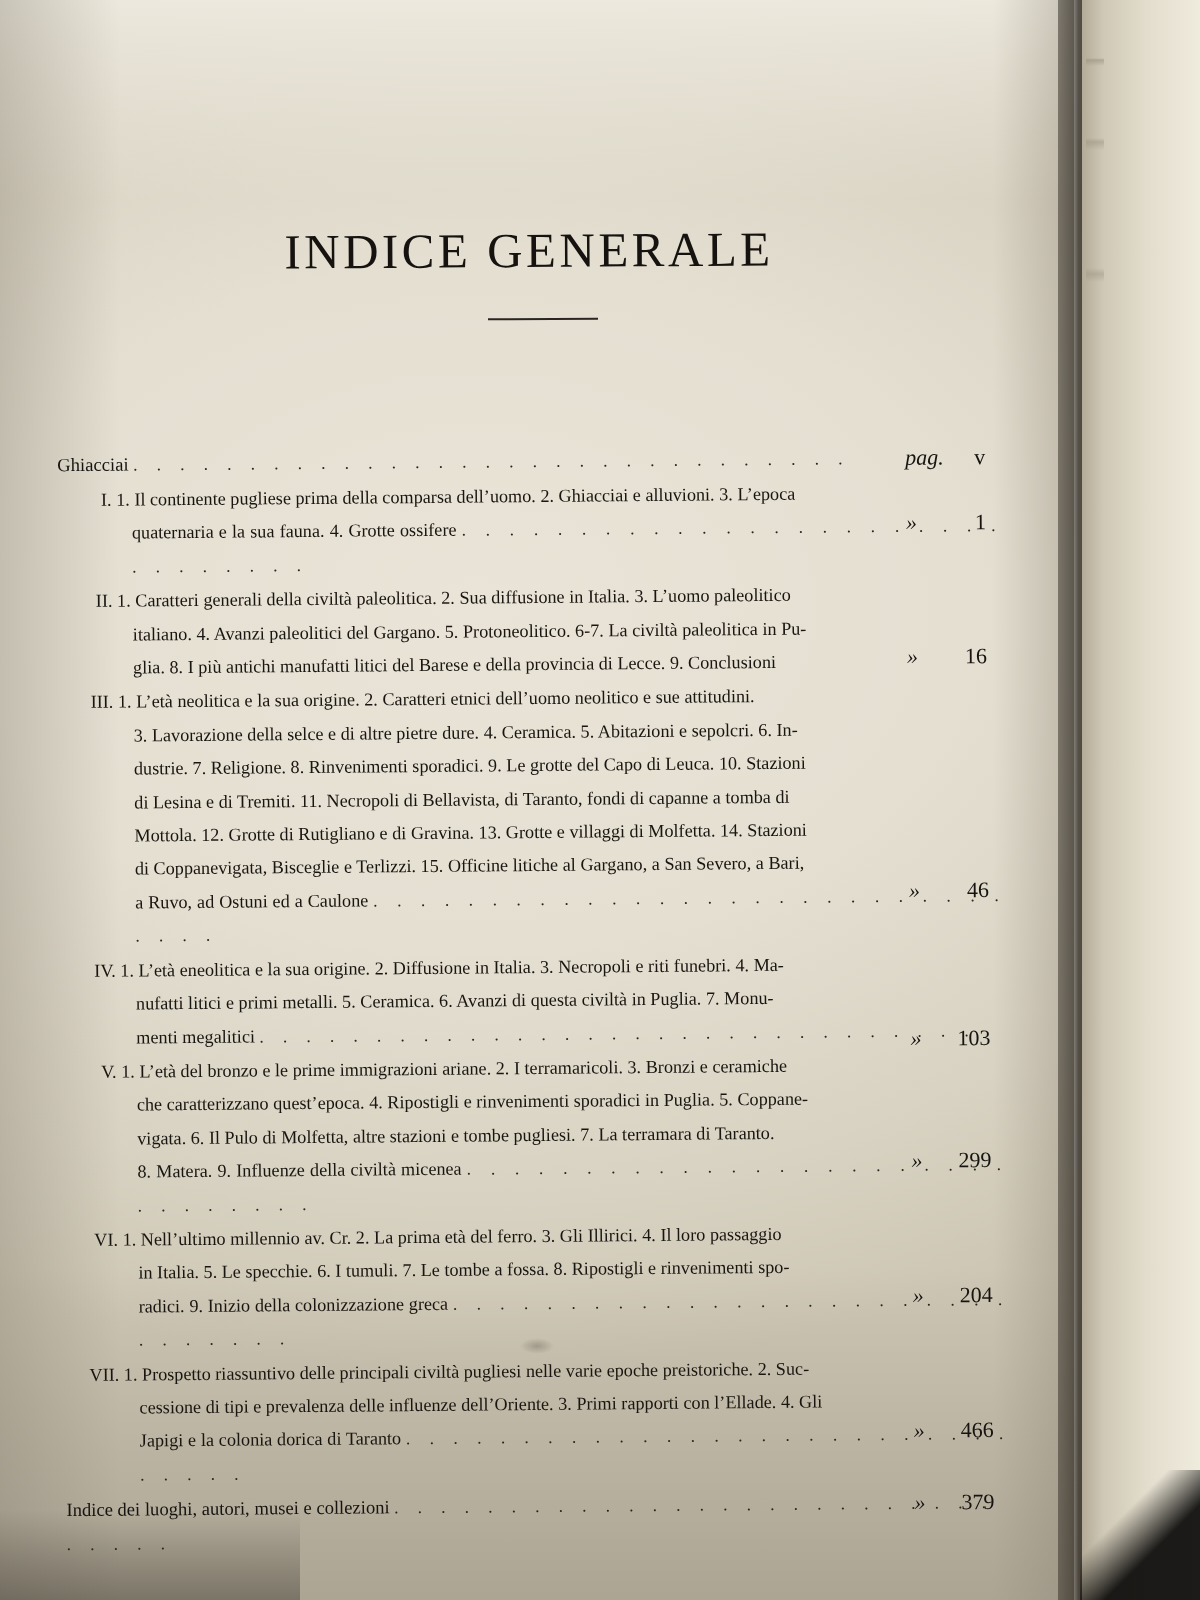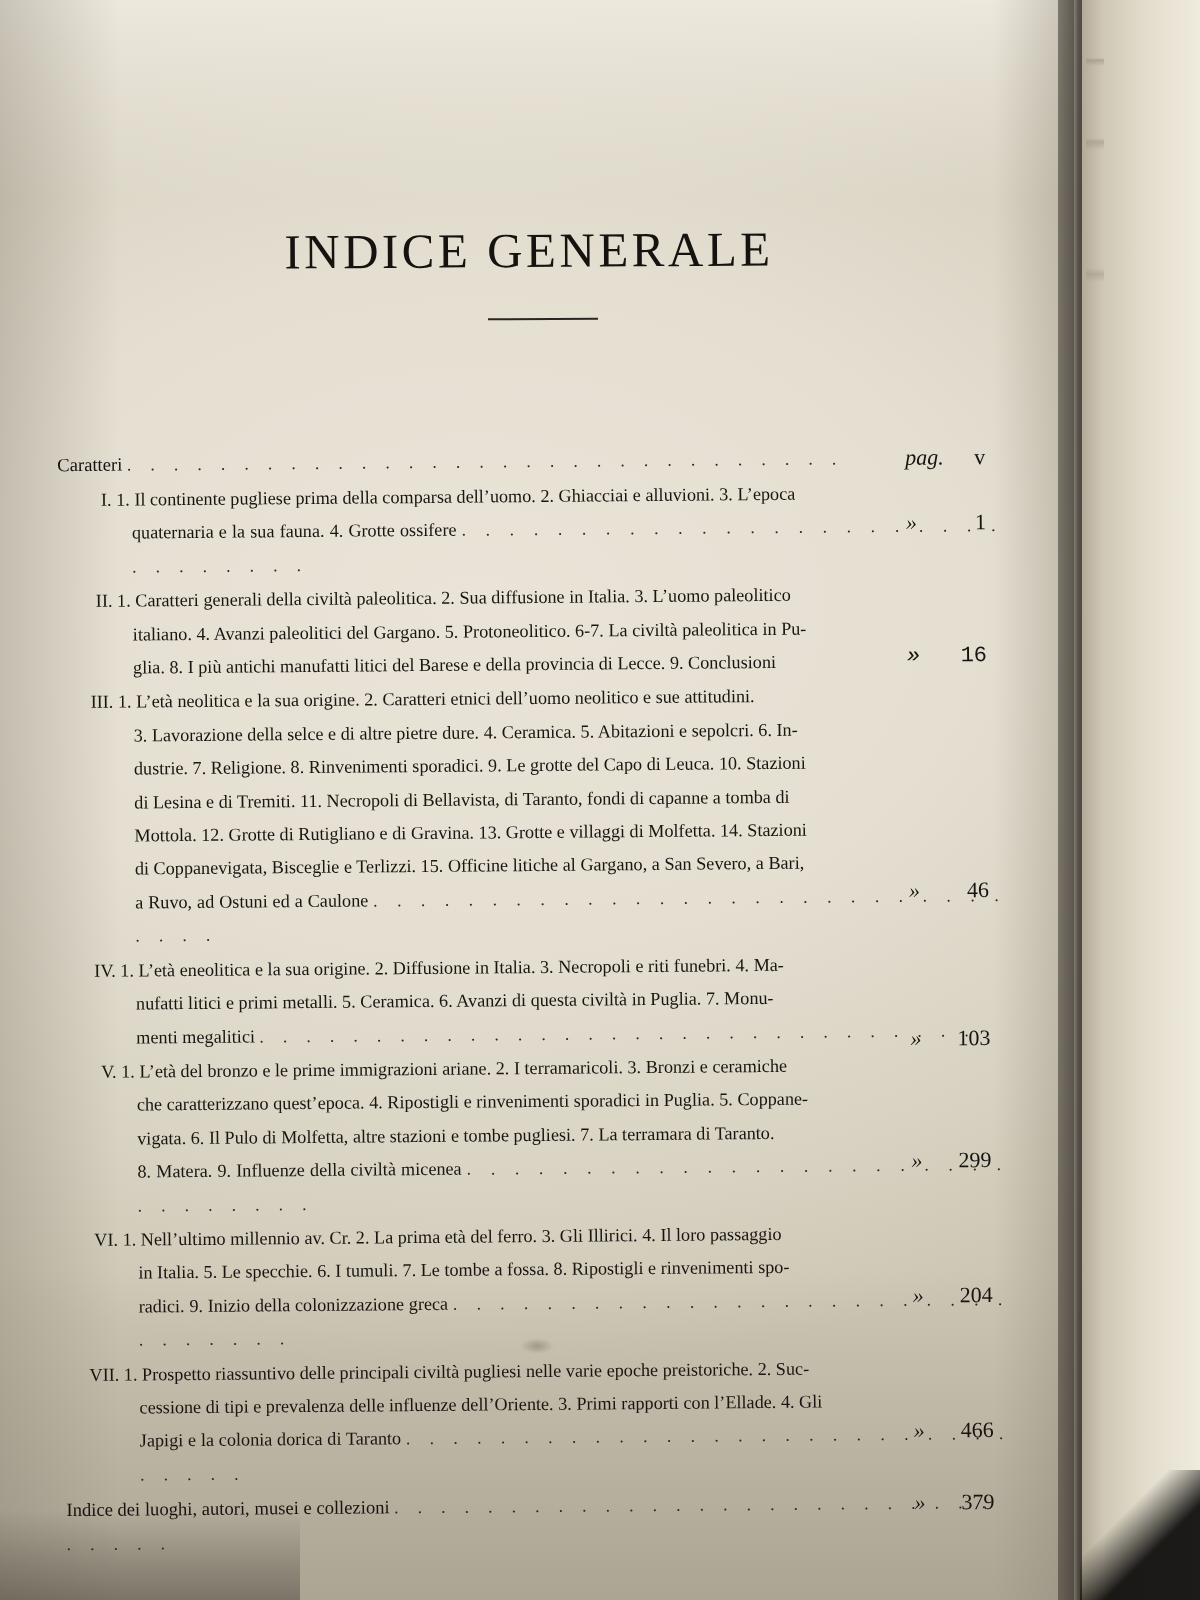--- a/index.html
+++ b/index.html
@@ -225,21 +225,21 @@
   <div class="next-page-shadowcorner"></div>
 
   <div class="content">
 
     <div class="doc-title">INDICE GENERALE</div>
     <div class="title-rule"></div>
 
     <div class="toc">
 
       <div class="pref-row">
-        <span>Caratteri</span>
+        <span>Ghiacciai</span>
         <span class="leader">. . . . . . . . . . . . . . . . . . . . . . . . . . . . . . .</span>
         <span class="pagecol" style="top:0;">
           <span class="mark">pag.</span><span class="num">v</span>
         </span>
       </div>
 
       <div class="entry">
         <div class="lines">
           <div class="line hang"><span class="roman" style="width:54px">I.</span>&nbsp;<span>1. Il continente pugliese prima della comparsa dell’uomo. 2. Ghiacciai e alluvioni. 3. L’epoca</span></div>
           <div class="line indent-body"><span>quaternaria e la sua fauna. 4. Grotte ossifere</span> <span class="leader">. . . . . . . . . . . . . . . . . . . . . . . . . . . . . . .</span></div>
@@ -248,21 +248,21 @@
           <span class="mark">»</span><span class="num">1</span>
         </span>
       </div>
 
       <div class="entry">
         <div class="lines">
           <div class="line hang"><span class="roman" style="width:54px">II.</span>&nbsp;<span>1. Caratteri generali della civiltà paleolitica. 2. Sua diffusione in Italia. 3. L’uomo paleolitico</span></div>
           <div class="line indent-body"><span>italiano. 4. Avanzi paleolitici del Gargano. 5. Protoneolitico. 6-7. La civiltà paleolitica in Pu-</span></div>
           <div class="line indent-body"><span>glia. 8. I più antichi manufatti litici del Barese e della provincia di Lecce. 9. Conclusioni</span></div>
         </div>
-        <span class="pagecol" style="top:66px;font-family:Liberation Mono, monospace;">
+        <span class="pagecol" style="top:66px;">
           <span class="mark">»</span><span class="num">16</span>
         </span>
       </div>
 
       <div class="entry">
         <div class="lines">
           <div class="line hang"><span class="roman" style="width:54px">III.</span>&nbsp;<span>1. L’età neolitica e la sua origine. 2. Caratteri etnici dell’uomo neolitico e sue attitudini.</span></div>
           <div class="line indent-body"><span>3. Lavorazione della selce e di altre pietre dure. 4. Ceramica. 5. Abitazioni e sepolcri. 6. In-</span></div>
           <div class="line indent-body"><span>dustrie. 7. Religione. 8. Rinvenimenti sporadici. 9. Le grotte del Capo di Leuca. 10. Stazioni</span></div>
           <div class="line indent-body"><span>di Lesina e di Tremiti. 11. Necropoli di Bellavista, di Taranto, fondi di capanne a tomba di</span></div>

